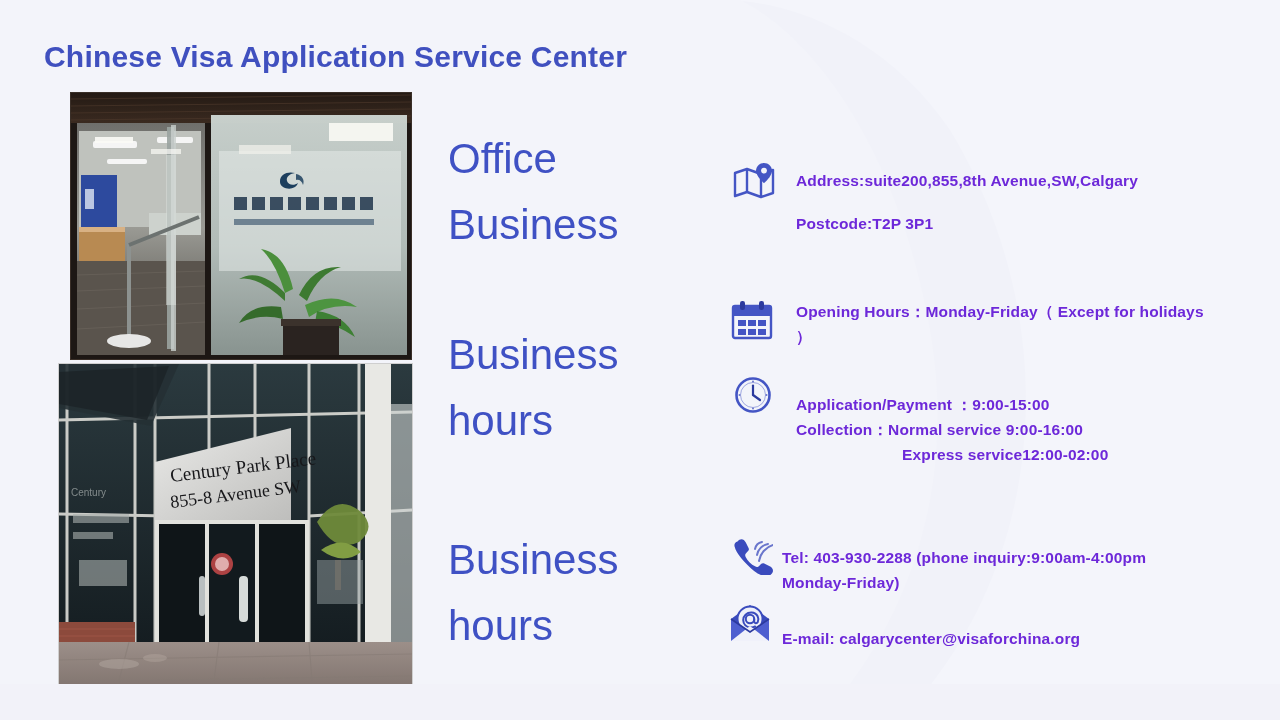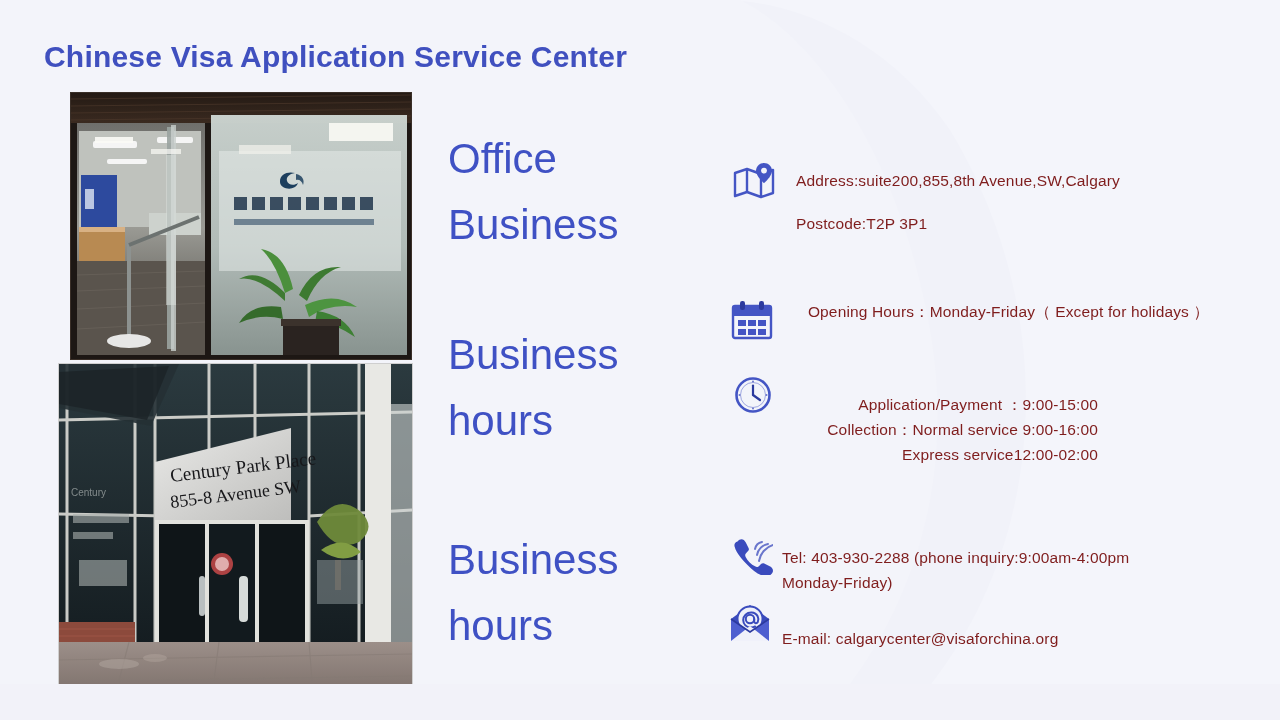--- a/index.html
+++ b/index.html
@@ -82,36 +82,36 @@
   .label-biz2     { left: 448px; top: 527px; }
   .info-icon {
     position: absolute;
     display: block;
   }
   .info-text {
     position: absolute;
     font-size: 15.5px;
     line-height: 1.62;
     letter-spacing: 0.15px;
-    color: #7f1d1d;
-    font-weight: normal;
+    color: #6d28d9;
+    font-weight: bold;
   }
   .info-text .ln { display: block; white-space: nowrap; }
   .ln.indent { padding-left: 106px; }
 
   
   .row-address  { left: 731px; top: 163px; }
   .txt-address  { left: 796px; top: 168px; }
 
   .row-opening  { left: 731px; top: 300px; }
   .txt-opening  { left: 796px; top: 299px; width: 425px; }
-  .txt-opening .ln { white-space: normal; text-align: center; }
+  .txt-opening .ln { white-space: normal; }
 
   .row-clock    { left: 733px; top: 375px; }
-  .txt-clock    { left: 796px; top: 392px; text-align: right; }
+  .txt-clock    { left: 796px; top: 392px; }
 
   .row-phone    { left: 733px; top: 537px; }
   .txt-phone    { left: 782px; top: 545px; }
 
   .row-email    { left: 727px; top: 601px; }
   .txt-email    { left: 782px; top: 626px; }
 
   .gap-sm { display: block; height: 18px; }
 </style>
 </head>

